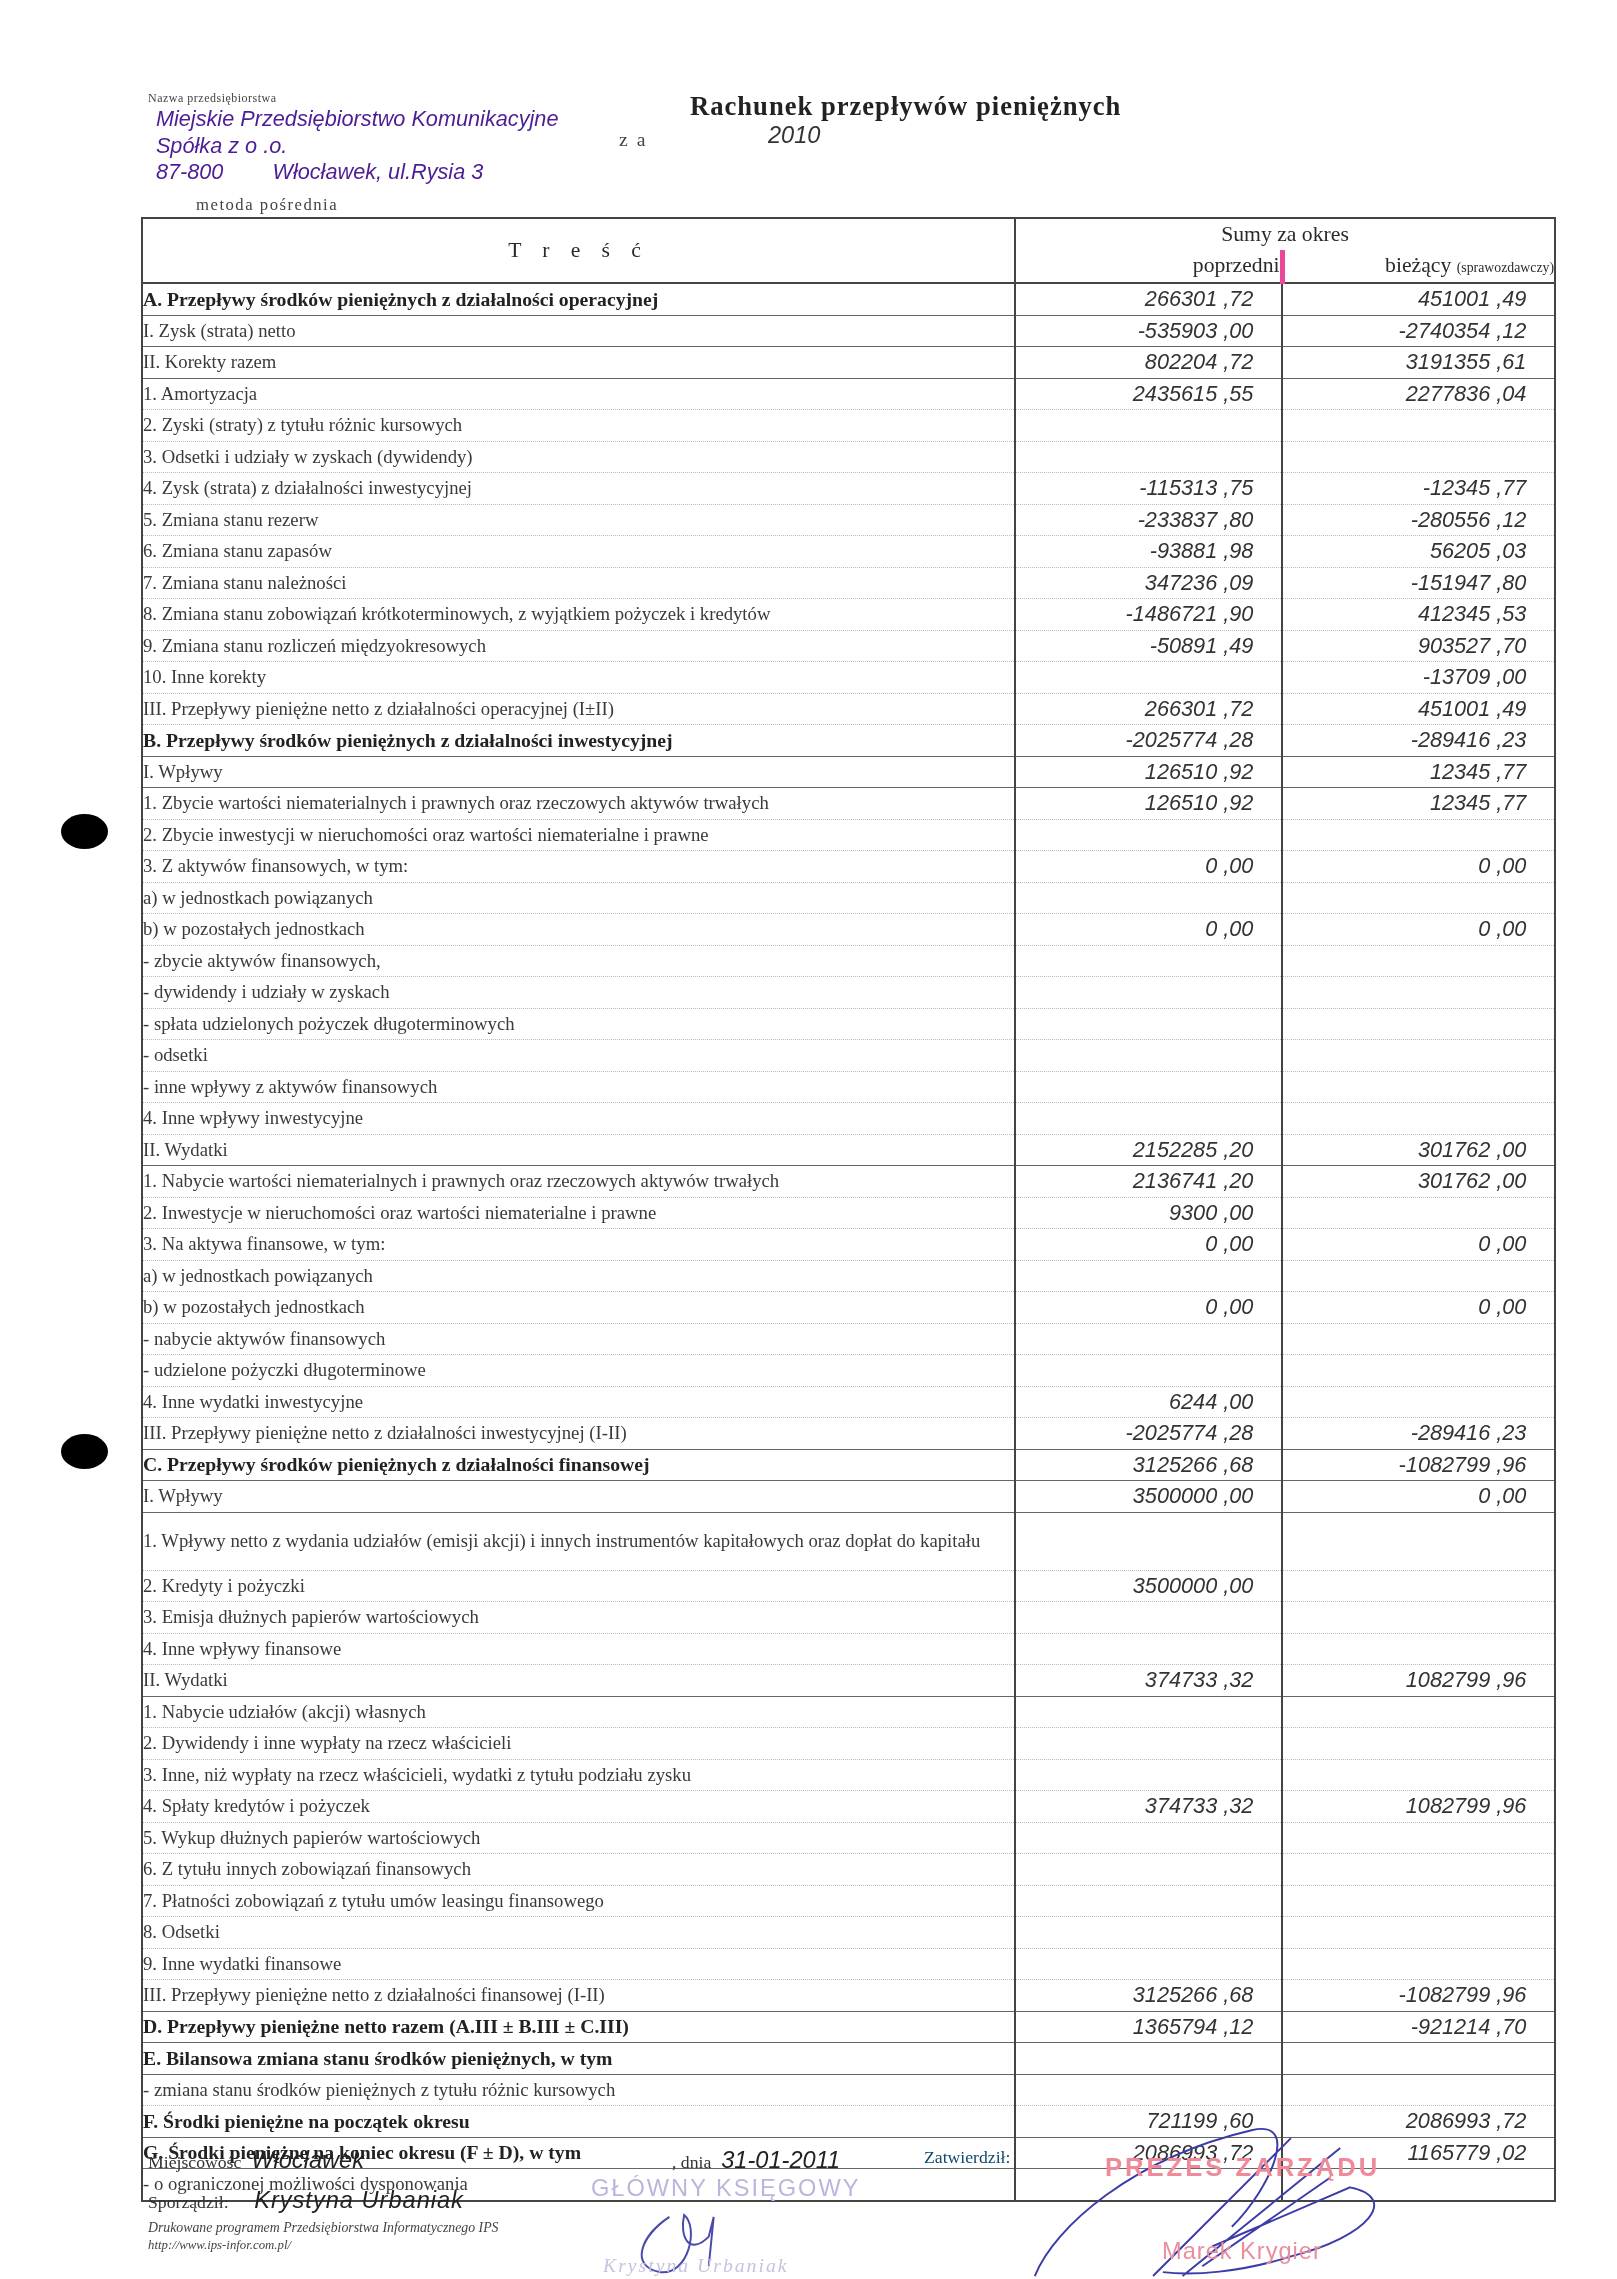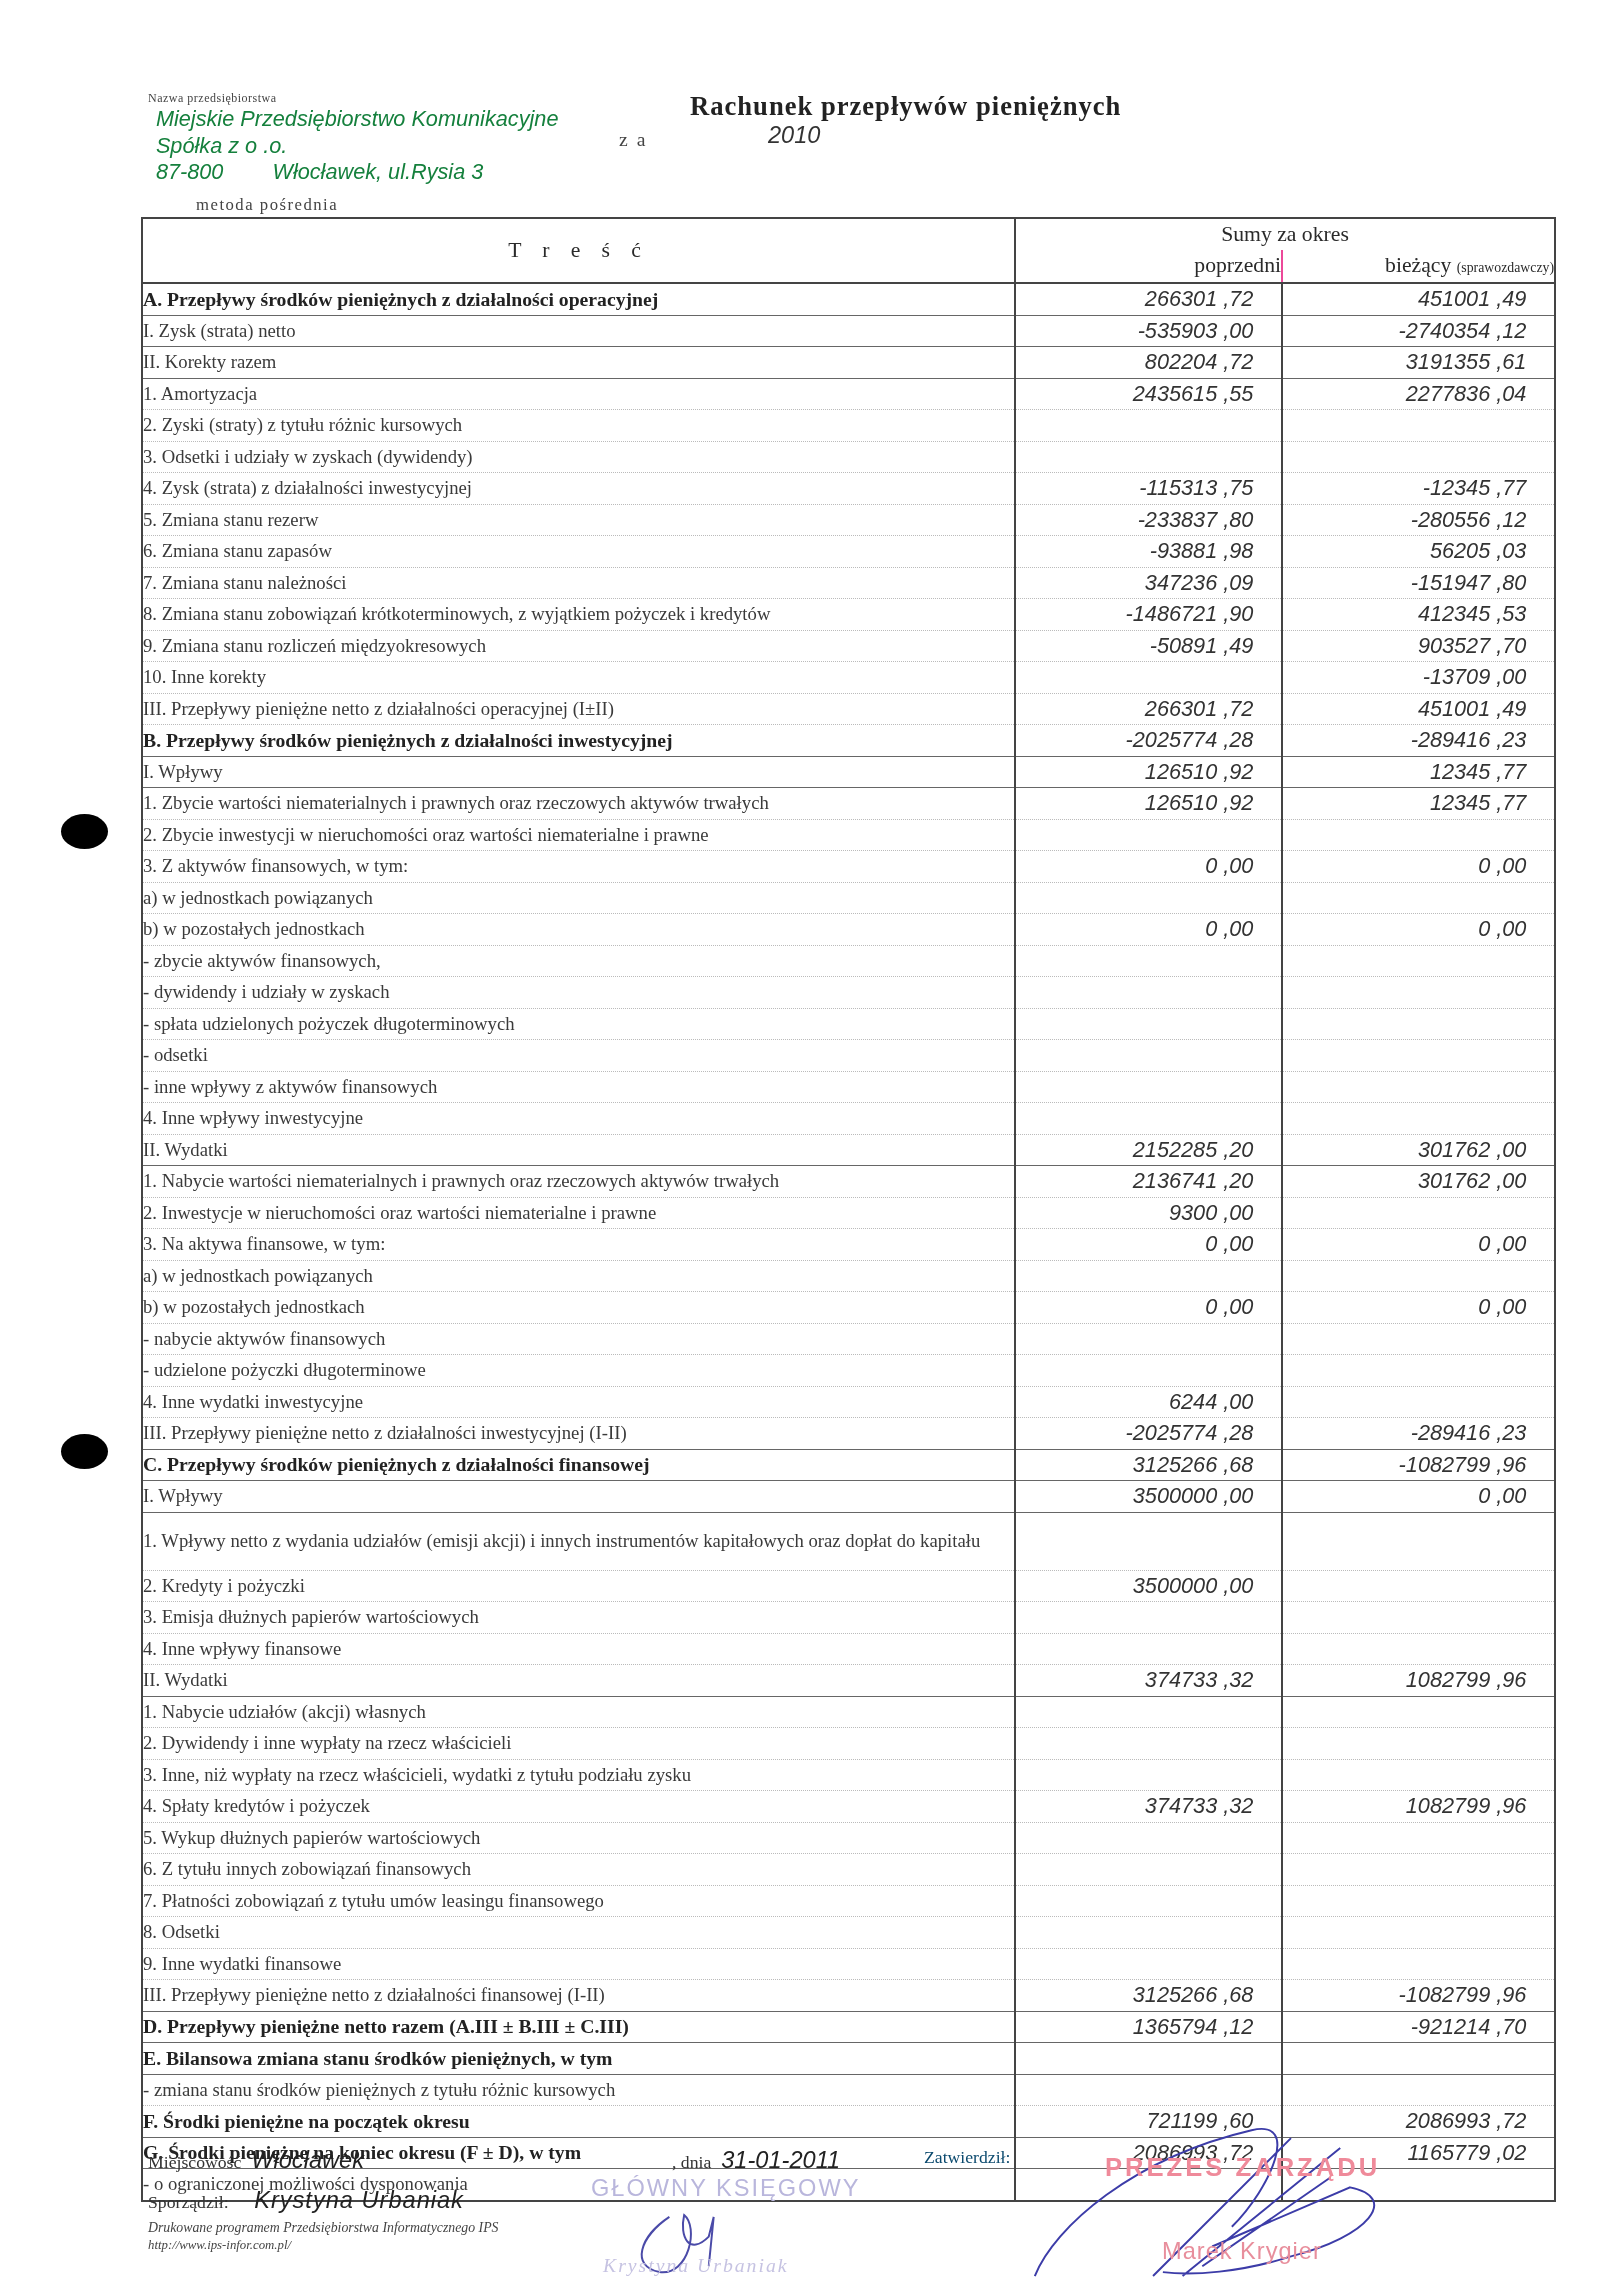--- a/index.html
+++ b/index.html
@@ -3,21 +3,21 @@
 <meta charset="utf-8">
 <style>
   html, body { margin: 0; padding: 0; background: #ffffff; }
   body { width: 1617px; height: 2279px; position: relative; overflow: hidden; font-family: "Liberation Serif", serif; color: #2a2a2a; }
   .hole { position: absolute; width: 47px; height: 35px; border-radius: 50%; background: #000; left: 61px; }
   .hole.h1 { top: 814px; }
   .hole.h2 { top: 1434px; }
 
   .company { position: absolute; left: 148px; top: 91px; }
   .company .lbl { font-family: Liberation Serif, serif; font-size: 12px; color: #444; letter-spacing: 0.5px; }
-  .company .val { font-family: "Liberation Sans", sans-serif; font-style: italic; font-size: 21.7px; color: #15803d; line-height: 26.6px; margin-left: 7.9px; }
+  .company .val { font-family: "Liberation Sans", sans-serif; font-style: italic; font-size: 21.7px; color: #4c1d95; line-height: 26.6px; margin-left: 7.9px; }
   .company .val.addr span + span { margin-left: 49px; }
   .method { position: absolute; left: 148px; top: 195px; font-size: 16.7px; color: #444; letter-spacing: 1.5px; margin-left: 48px; }
 
   .title { position: absolute; left: 690px; top: 91px; font-weight: bold; font-size: 26.6px; letter-spacing: 1px; color: #222; }
   .za { position: absolute; left: 619px; top: 128px; font-size: 19.7px; color: #444; letter-spacing: 2px; }
   .year { position: absolute; left: 768px; top: 122px; font-family: "Liberation Sans", sans-serif; font-style: italic; font-size: 23.6px; color: #333; }
 
   table.cf { position: absolute; left: 141px; top: 217px; width: 1413px; border-collapse: collapse; table-layout: fixed; }
   table.cf col.c1 { width: 873px; }
   table.cf col.c2 { width: 267px; }
@@ -36,21 +36,21 @@
   tr.tall td { height: 55px; }
   tr.tall td.l { white-space: normal; line-height: 23.6px; }
   tr.tall td.n { vertical-align: bottom; padding-bottom: 2px; }
 
   table.cf th { font-weight: normal; border-bottom: 2px solid #444; padding: 0; }
   th.tresc { font-size: 21.7px; letter-spacing: 7.9px; height: 63px; }
   th.sumy { border-left: 2px solid #444; font-weight: bold; font-size: 21.7px; height: 29.6px; border-bottom: none !important; }
   th.col { border-left: 2px solid #444; font-weight: bold; font-size: 21.7px; height: 31.5px; text-align: right; }
   th.col .small { font-weight: normal; font-size: 13.8px; }
   th.col.prev { border-left: 2px solid #444; }
-  th.col.cur { border-left: 2px solid #ec4899; }
+  th.col.cur { border-left: 5px solid #ec4899; }
 
   .footer { position: absolute; top: 2147px; }
   .f-place { left: 148px; font-size: 17.7px; color: #333; }
   .f-place .v, .f-date .v, .f-author .v { font-family: "Liberation Sans", sans-serif; font-style: italic; font-size: 23.6px; color: #222; margin-left: 9.9px; }
   .f-date { left: 672px; font-size: 17.7px; color: #333; }
   .f-approved { left: 924px; font-size: 17.7px; color: #0c4a6e; }
   .f-author { position: absolute; left: 148px; top: 2187px; font-size: 17.7px; color: #333; }
   .f-author .v { margin-left: 25.6px; letter-spacing: 1px; }
   .f-printed { position: absolute; left: 148px; top: 2220px; font-size: 13.8px; color: #444; font-style: italic; }
   .f-url { position: absolute; left: 148px; top: 2238px; font-size: 12.8px; font-style: italic; color: #444; }

